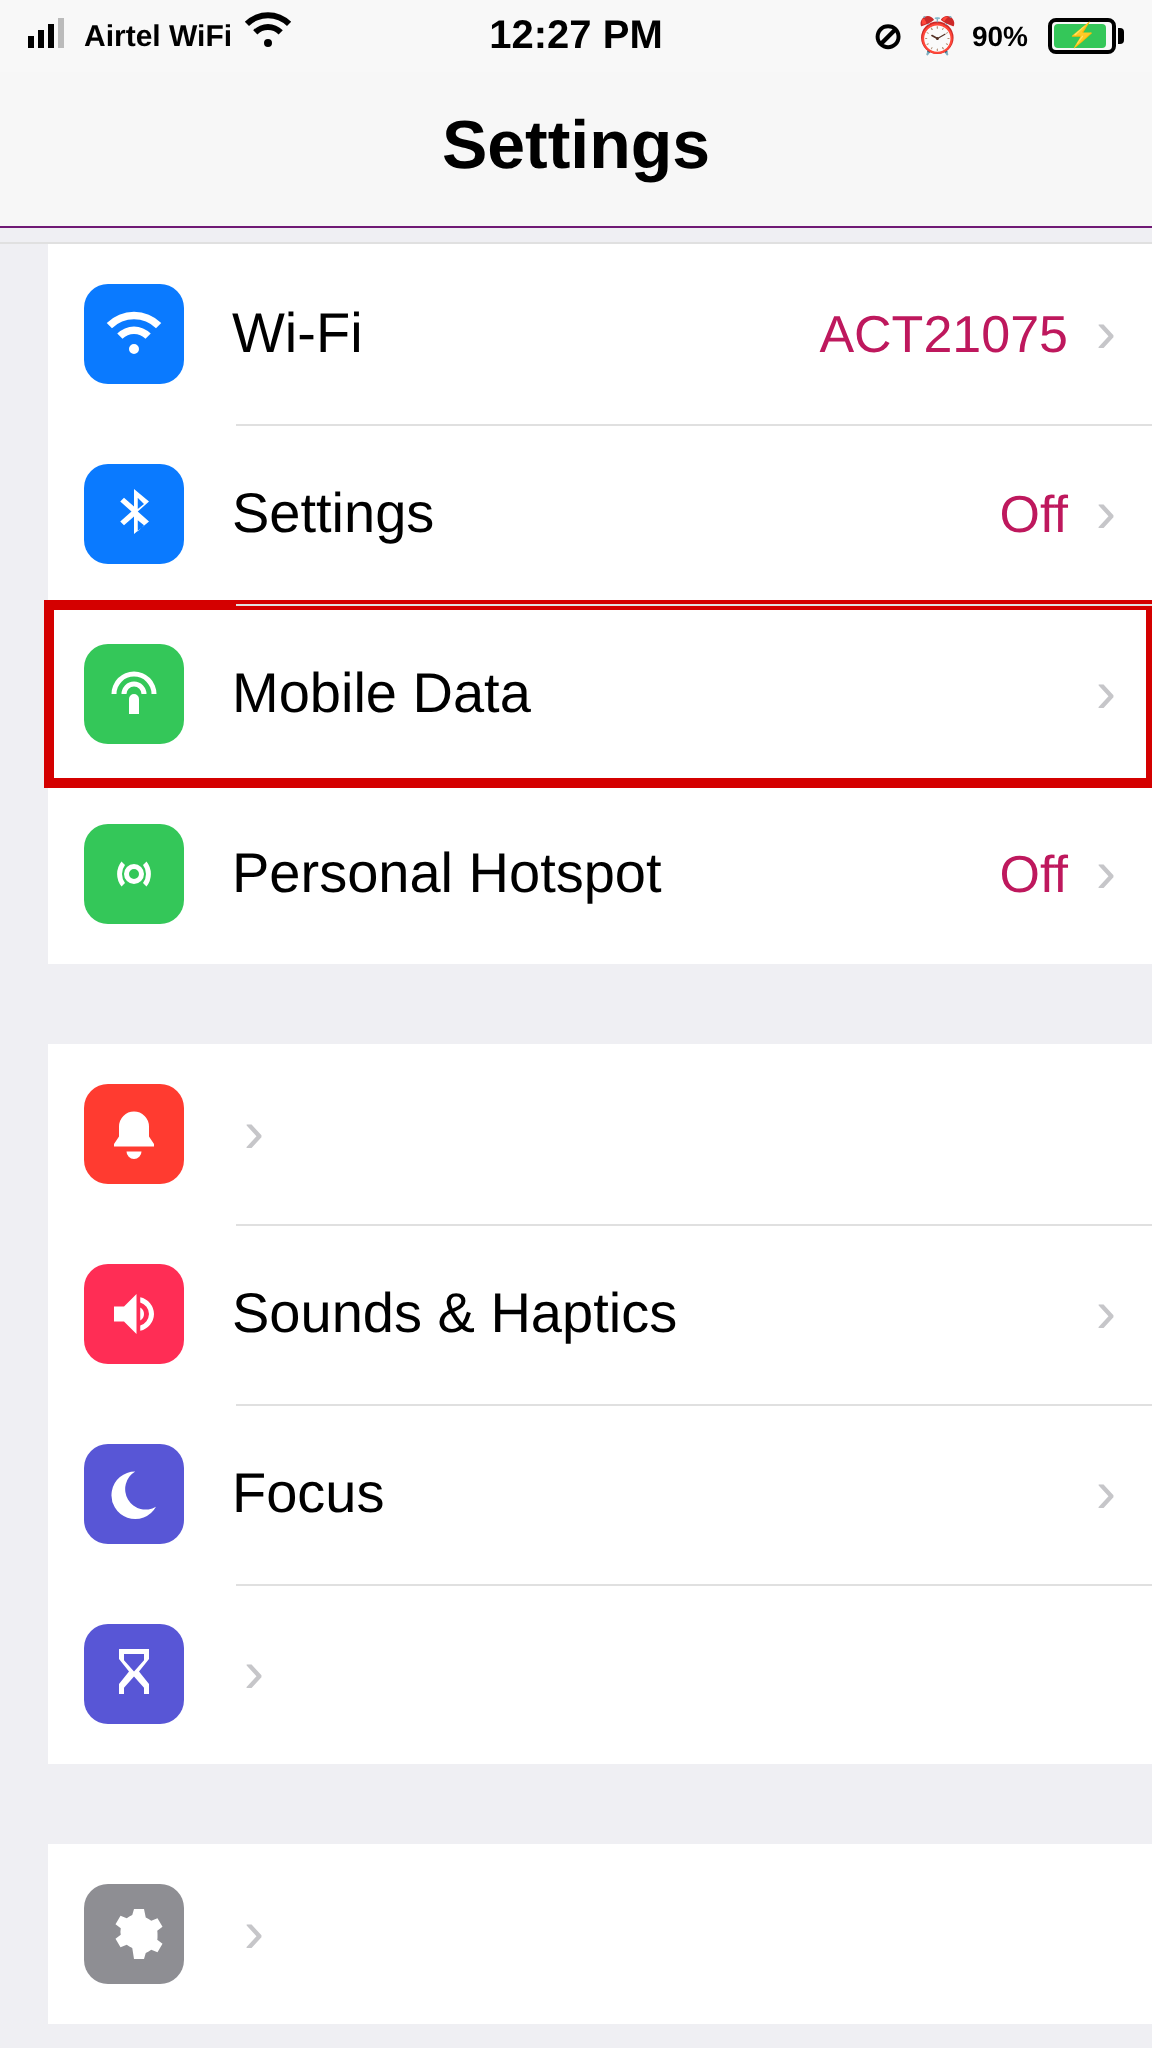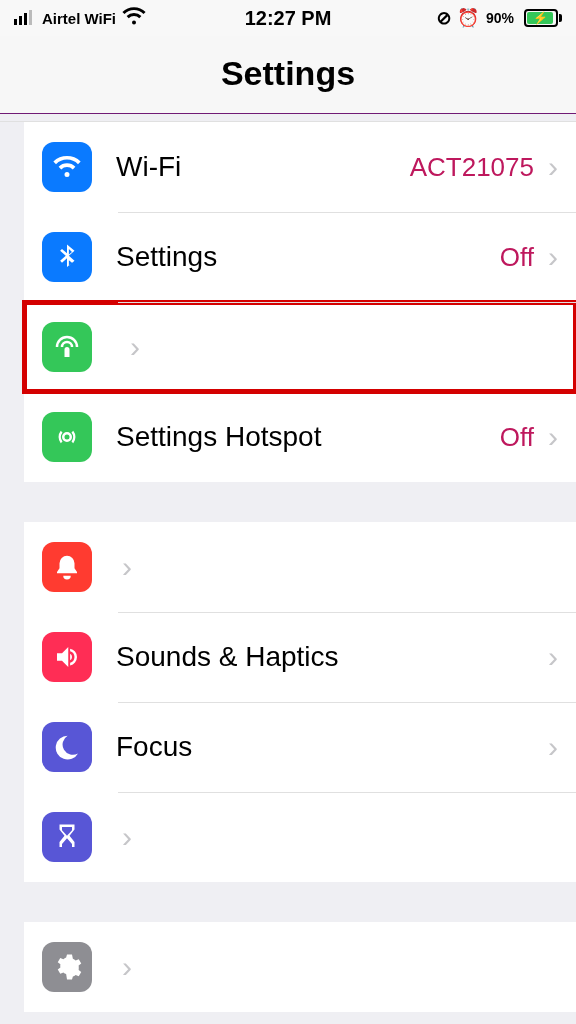--- a/index.html
+++ b/index.html
@@ -90,31 +90,32 @@
     <div class="value">Off</div>
     <div class="chevron">›</div>
   </div>
 
   <div class="row highlight">
     <div class="icon-box" style="background:#34c759;">
       <svg viewBox="0 0 24 24">
           <path d="M12 7a5 5 0 00-5 5h2a3 3 0 016 0h2a5 5 0 00-5-5zm0-4a9 9 0 00-9 9h2a7 7 0 0114 0h2a9 9 0 00-9-9zm0 9a2 2 0 00-2 2v6h4v-6a2 2 0 00-2-2z"></path>
         </svg>
     </div>
+    <div class="label">Mobile Data</div>
     <div class="value"></div>
     <div class="chevron">›</div>
   </div>
 
   <div class="row">
     <div class="icon-box" style="background:#34c759;">
       <svg viewBox="0 0 24 24">
           <path d="M8 12a4 4 0 118 0 4 4 0 01-8 0zm2 0a2 2 0 104 0 2 2 0 00-4 0zm7-5a8 8 0 010 10l-1.4-1.4a6 6 0 000-7.2L17 7zM7 7l1.4 1.4a6 6 0 000 7.2L7 17a8 8 0 010-10z"></path>
         </svg>
     </div>
-    <div class="label">Settings Hotspot</div>
+    <div class="label">Personal Hotspot</div>
     <div class="value">Off</div>
     <div class="chevron">›</div>
   </div>
 
 </div>
 
 <div class="spacer"></div>
 
 <div class="group">
 

